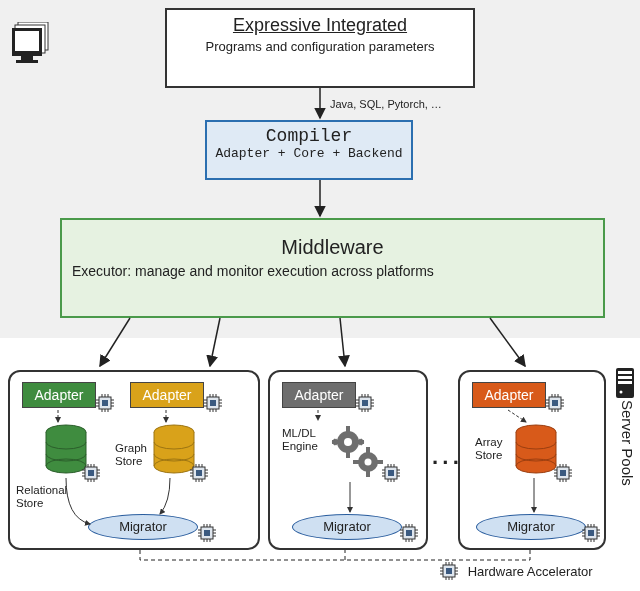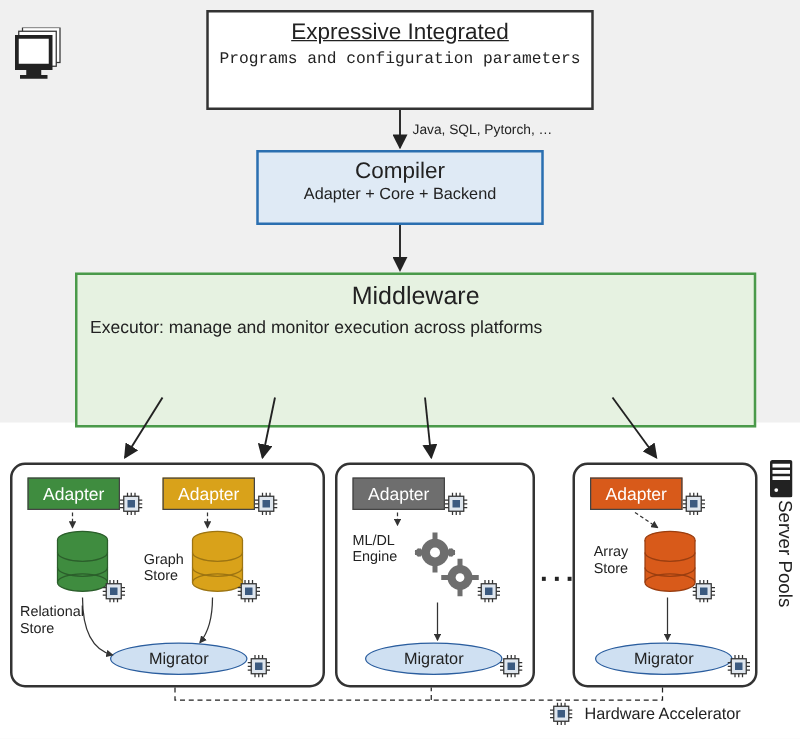--- a/index.html
+++ b/index.html
@@ -31,42 +31,42 @@
   }
   .eide-title {
     font-size: 18px;
     text-decoration: underline;
     margin-top: 4px;
     line-height: 1.25;
   }
   .eide-sub {
     font-size: 13px;
     margin-top: 2px;
-    font-family: Liberation Mono, monospace;
   }
   .lang-label {
     position: absolute;
     left: 330px; top: 98px;
     font-size: 11px;
   }
   .compiler-box {
     left: 205px; top: 120px;
-    width: 230px; height: 60px;
+    width: 208px; height: 60px;
     border-color: #2b6fb0;
     background: #dfeaf5;
+    font-family: Liberation Mono, monospace;
   }
   .compiler-title { font-size: 18px; margin-top: 4px; }
   .compiler-sub { font-size: 13px; }
   .middleware-box {
     left: 60px; top: 218px;
-    width: 545px; height: 124px;
+    width: 545px; height: 100px;
     border-color: #4a9a4a;
     background: #e6f2e1;
     text-align: left;
-    padding: 6px 10px;
+    padding: 16px 10px;
   }
   .mw-title { font-size: 20px; text-align: center; margin-bottom: 4px; }
   .mw-line { font-size: 14px; margin: 3px 0; }
   .mw-role { font-weight: 400; }
 
   
   .ws-icon { position: absolute; left: 12px; top: 22px; }
 
   
   svg.overlay { position: absolute; left: 0; top: 0; pointer-events: none; }

